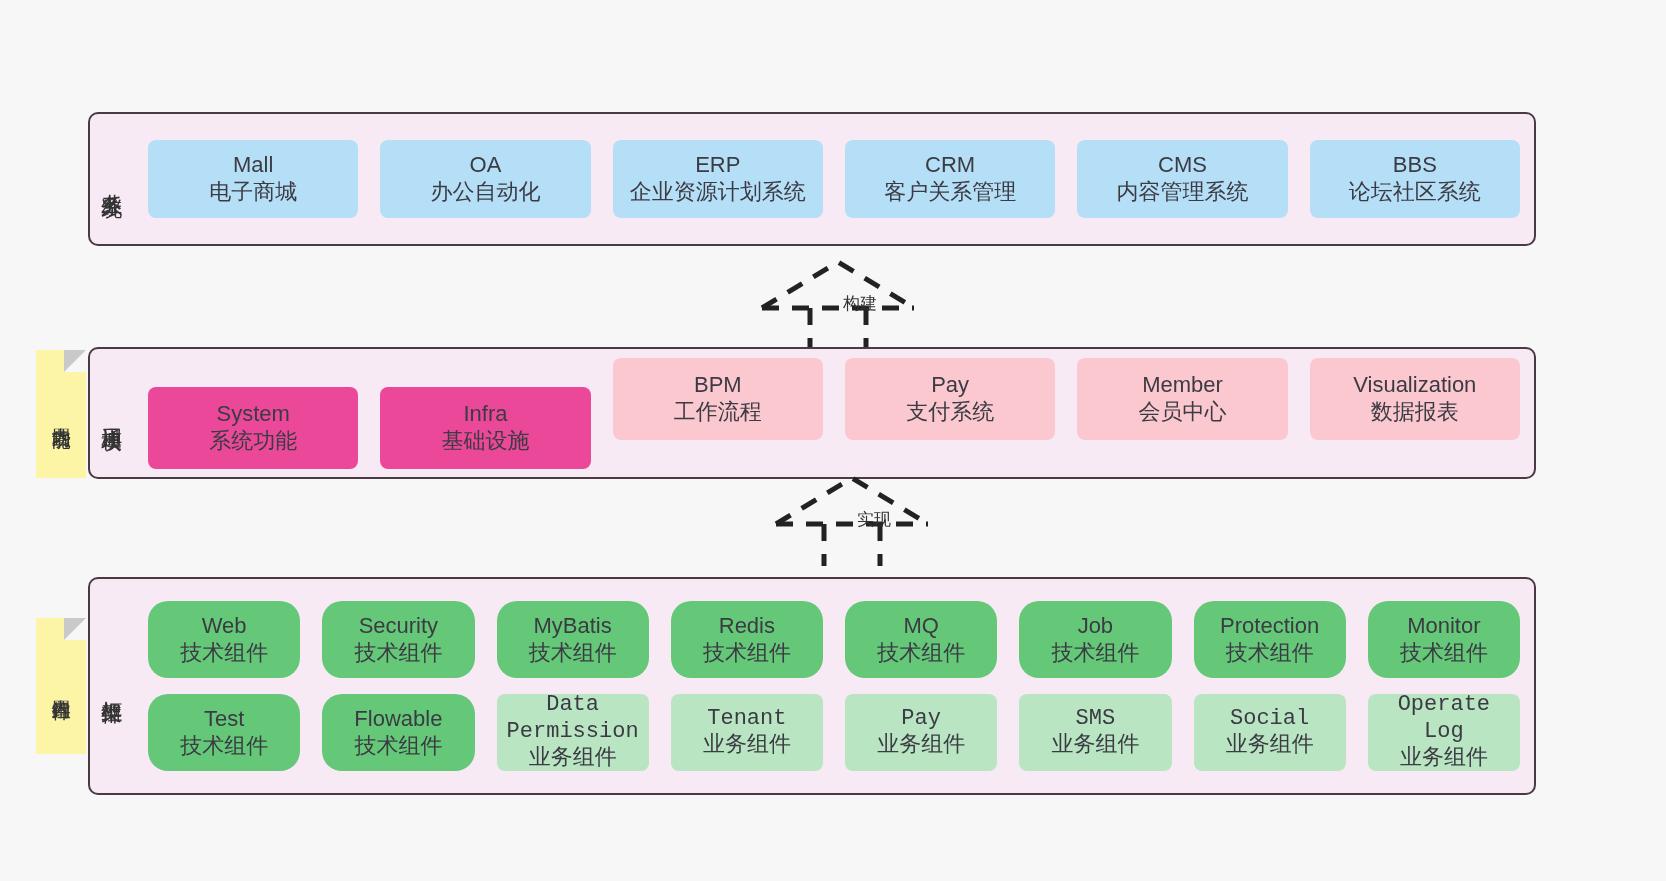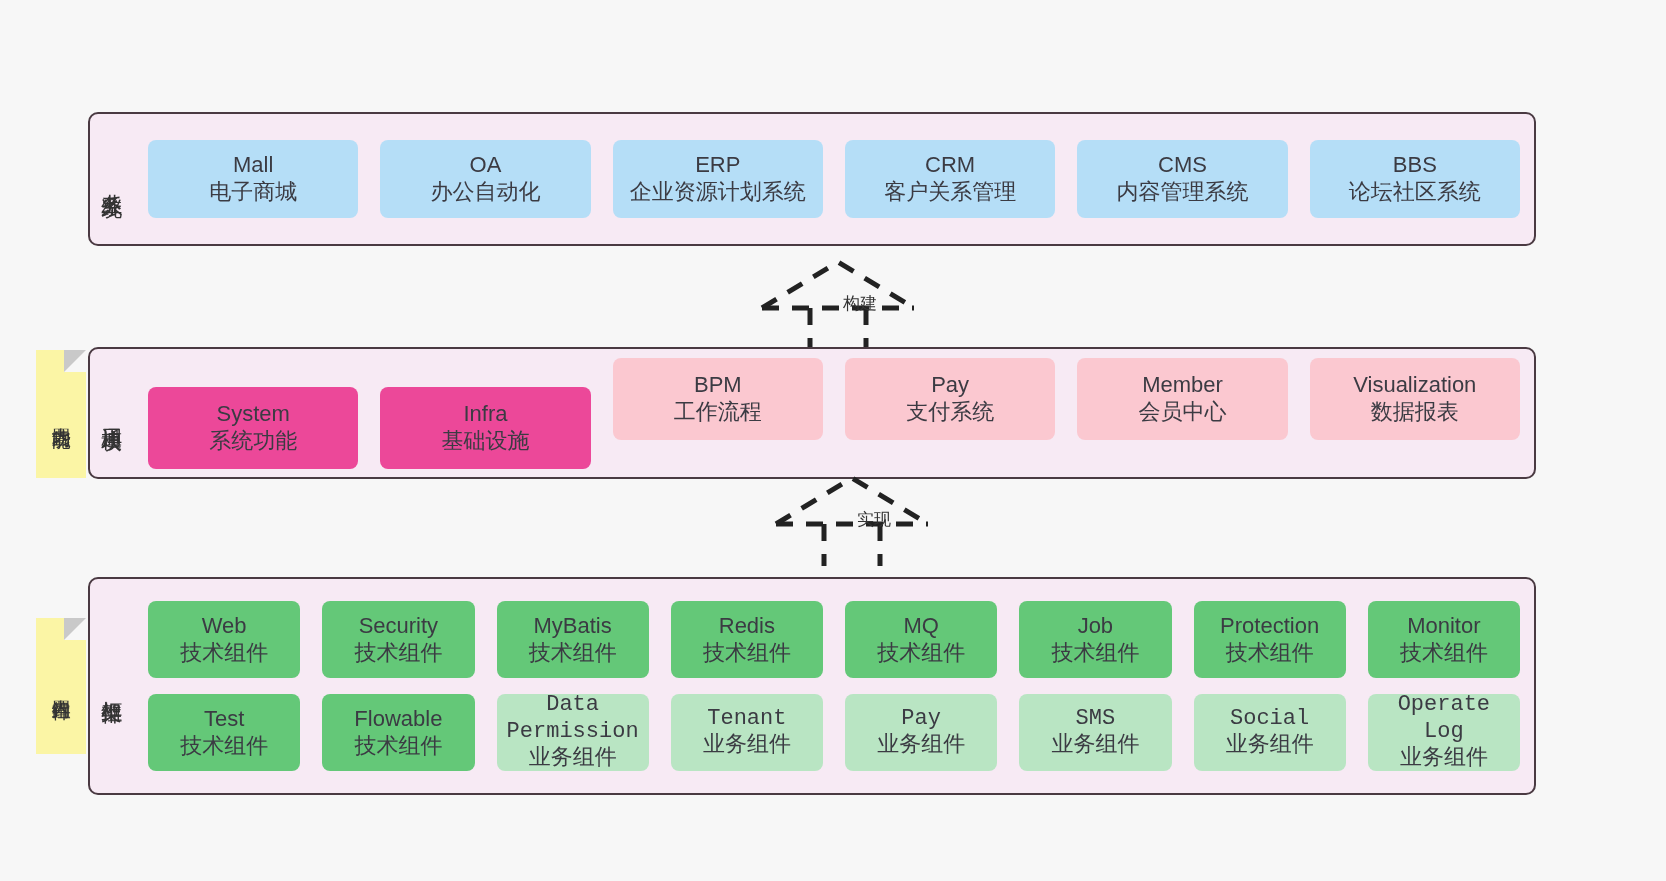--- a/index.html
+++ b/index.html
@@ -71,21 +71,21 @@
     line-height: 1.22;
     box-sizing: border-box;
     padding: 4px 6px;
   }
   .node .en { font-size: 22px; color: #3b3b43; }
   .node .cn { font-size: 22px; color: #3b3b43; }
 
   .node.blue   { background: #b5def7; }
   .node.red    { background: #ec4899; margin-top: 29px; }
   .node.pink   { background: #fbc8d0; }
-  .node.green  { background: #64c878; }
+  .node.green  { background: #64c878; border-radius: 20px; }
   .node.lgreen { background: #b9e5c3; font-family: Liberation Mono, monospace; }
 
   .h-biz  { height: 78px; }
   .h-mod  { height: 82px; }
   .h-comp { height: 77px; }
 
   
   #layer-business  { left: 88px;  top: 112px; width: 1448px; height: 134px; }
   #layer-modules   { left: 88px;  top: 347px; width: 1448px; height: 132px; }
   #layer-framework { left: 88px;  top: 577px; width: 1448px; height: 218px; }

